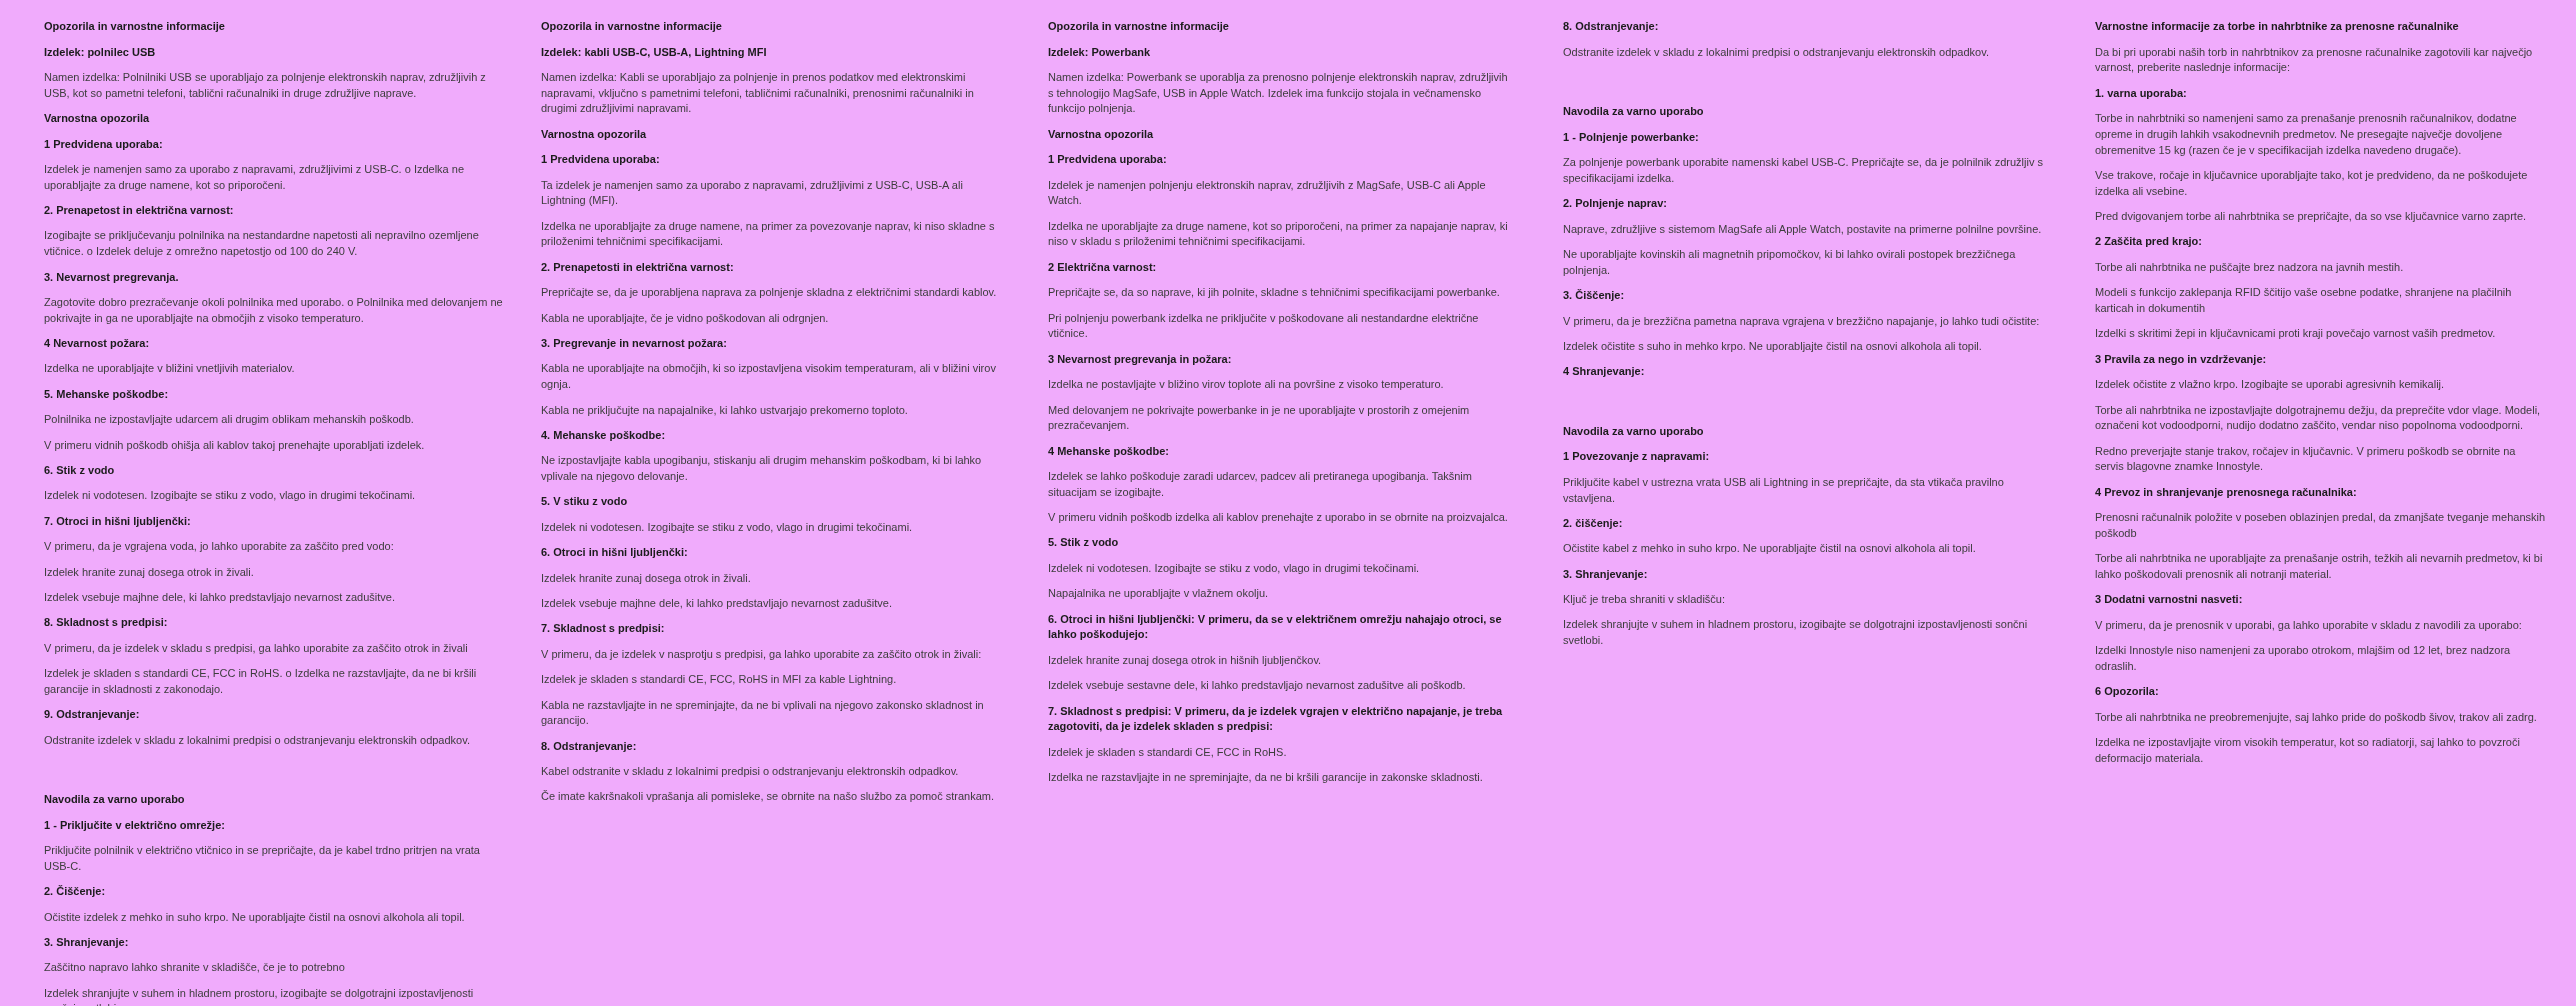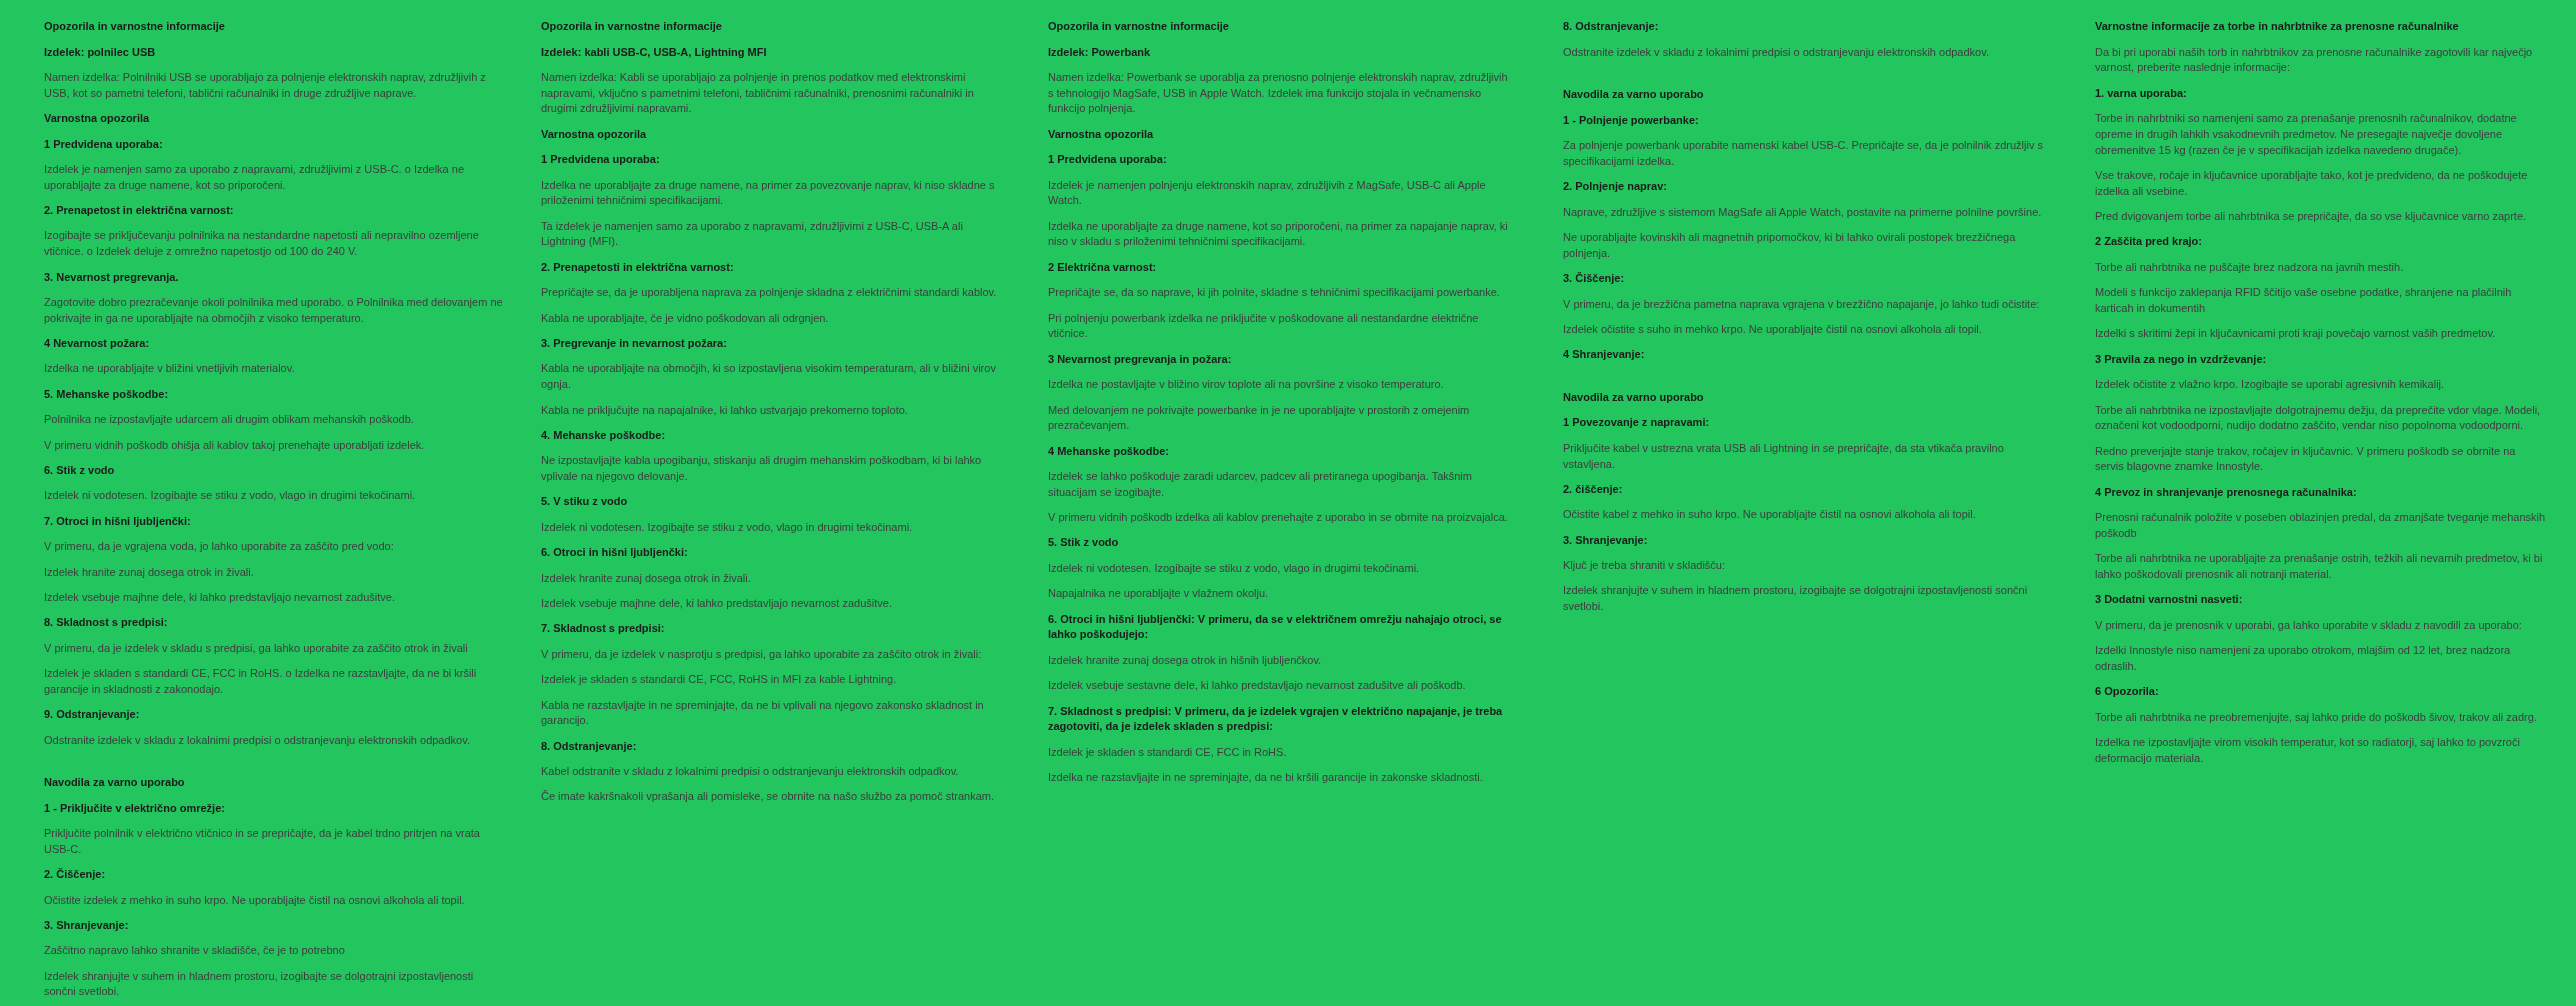--- a/index.html
+++ b/index.html
@@ -1,21 +1,21 @@
 <!DOCTYPE html>
 <html style="font-size:13px"><head>
 <meta charset="utf-8">
 <style>
   html,body{margin:0;padding:0;background:#ffffff;}
   body{width:2576px;height:1006px;font-family:"Liberation Sans",sans-serif;-webkit-font-smoothing:antialiased;}
-  .canvas{position:relative;width:2576px;height:1006px;background:#22c55e;overflow:hidden;}
+  .canvas{position:relative;width:2576px;height:1006px;background:#f0abfc;overflow:hidden;}
   .col{position:absolute;top:19.3px;}
   .h1,.h2{font-weight:700;color:#1c1c1c;font-size:11px;line-height:15.7px;margin:0 0 9.7px 0;}
   .p{font-weight:400;color:#3d3d3d;font-size:11px;line-height:15.7px;margin:0 0 9.7px 0;}
-  .gap{margin-top:27px;}
+  .gap{margin-top:44px;}
 </style>
 </head>
 <body>
 
 <div class="canvas">
     <div class="col" style="left: 44px; width: 463px;">
       <div class="h1">Opozorila in varnostne informacije</div>
       <div class="h2">Izdelek: polnilec USB</div>
       <div class="p">Namen izdelka: Polnilniki USB se uporabljajo za polnjenje elektronskih naprav, združljivih z USB, kot so pametni telefoni, tablični računalniki in druge združljive naprave.</div>
       <div class="h2">Varnostna opozorila</div>
@@ -49,22 +49,22 @@
       <div class="h2">3. Shranjevanje:</div>
       <div class="p">Zaščitno napravo lahko shranite v skladišče, če je to potrebno</div>
       <div class="p">Izdelek shranjujte v suhem in hladnem prostoru, izogibajte se dolgotrajni izpostavljenosti sončni svetlobi.</div>
     </div>
     <div class="col" style="left: 541px; width: 467px;">
       <div class="h1">Opozorila in varnostne informacije</div>
       <div class="h2">Izdelek: kabli USB-C, USB-A, Lightning MFI</div>
       <div class="p">Namen izdelka: Kabli se uporabljajo za polnjenje in prenos podatkov med elektronskimi napravami, vključno s pametnimi telefoni, tabličnimi računalniki, prenosnimi računalniki in drugimi združljivimi napravami.</div>
       <div class="h2">Varnostna opozorila</div>
       <div class="h2">1 Predvidena uporaba:</div>
+      <div class="p">Ta izdelek je namenjen samo za uporabo z napravami, združljivimi z USB-C, USB-A ali Lightning (MFI).</div>
       <div class="p">Izdelka ne uporabljajte za druge namene, na primer za povezovanje naprav, ki niso skladne s priloženimi tehničnimi specifikacijami.</div>
-      <div class="p">Ta izdelek je namenjen samo za uporabo z napravami, združljivimi z USB-C, USB-A ali Lightning (MFI).</div>
       <div class="h2">2. Prenapetosti in električna varnost:</div>
       <div class="p">Prepričajte se, da je uporabljena naprava za polnjenje skladna z električnimi standardi kablov.</div>
       <div class="p">Kabla ne uporabljajte, če je vidno poškodovan ali odrgnjen.</div>
       <div class="h2">3. Pregrevanje in nevarnost požara:</div>
       <div class="p">Kabla ne uporabljajte na območjih, ki so izpostavljena visokim temperaturam, ali v bližini virov ognja.</div>
       <div class="p">Kabla ne priključujte na napajalnike, ki lahko ustvarjajo prekomerno toploto.</div>
       <div class="h2">4. Mehanske poškodbe:</div>
       <div class="p">Ne izpostavljajte kabla upogibanju, stiskanju ali drugim mehanskim poškodbam, ki bi lahko vplivale na njegovo delovanje.</div>
       <div class="h2">5. V stiku z vodo</div>
       <div class="p">Izdelek ni vodotesen. Izogibajte se stiku z vodo, vlago in drugimi tekočinami.</div>

